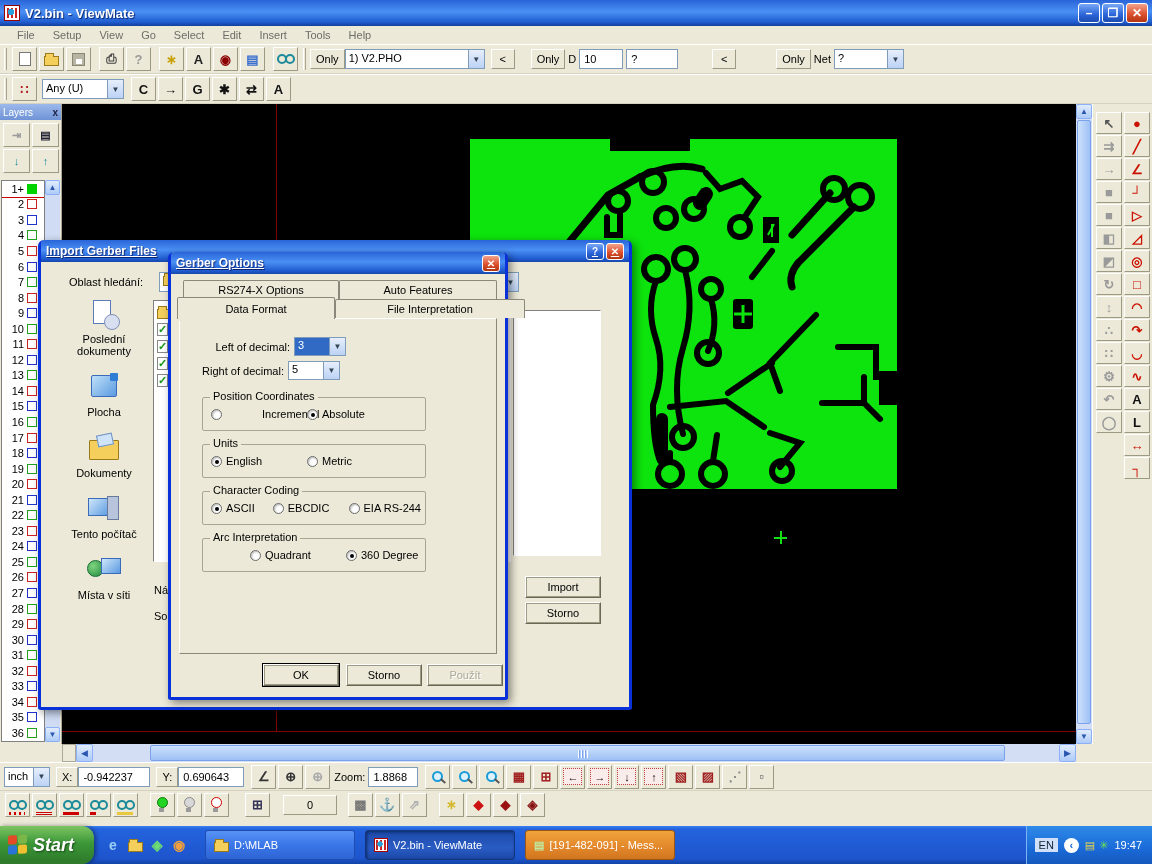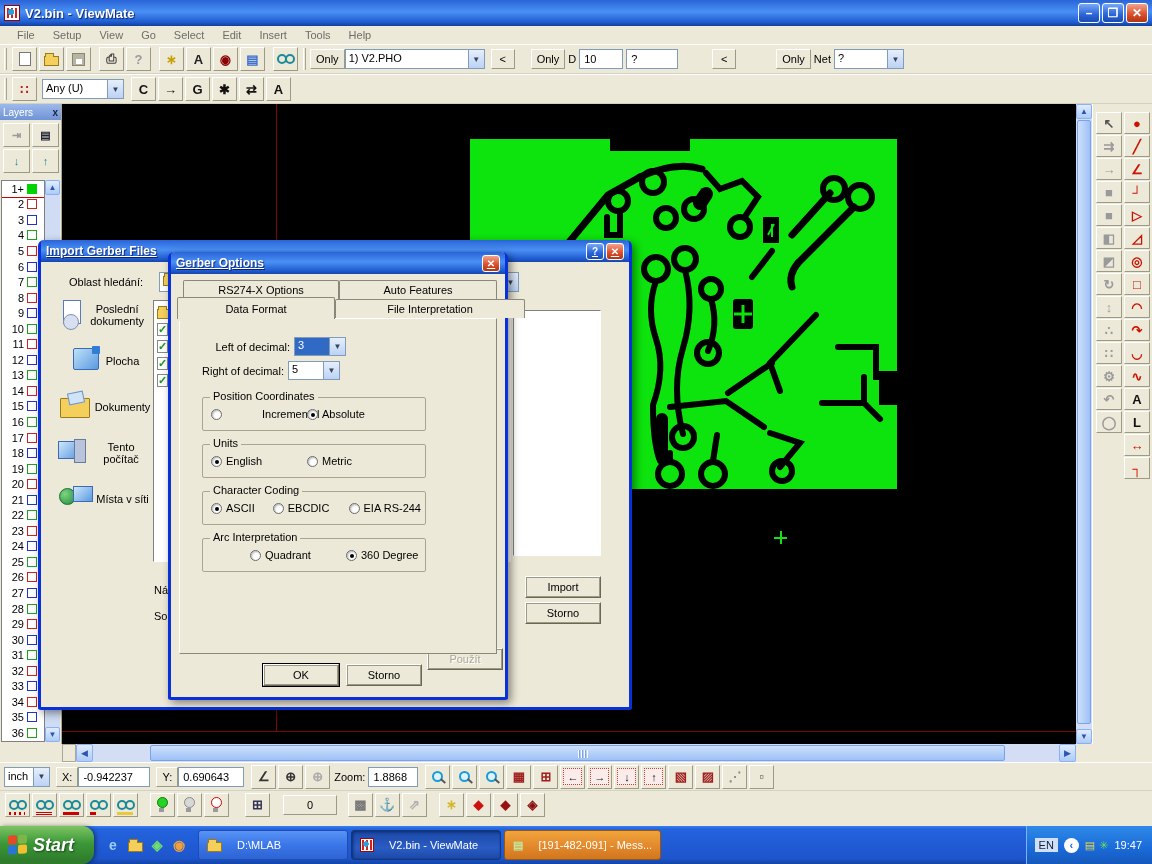--- a/index.html
+++ b/index.html
@@ -92,40 +92,40 @@
   
   .status{left:0;width:1152px;height:28px;background:#ece9d8;display:flex;align-items:center;border-top:1px solid #fff;}
   .s1{top:762px;} .s2{top:790px;border-top:1px solid #d6d2c2;}
   
   .taskbar{left:0;top:826px;width:1152px;height:38px;background:linear-gradient(180deg,#3a80f2 0%,#2363dd 8%,#1e55cd 85%,#1244a8 100%);display:flex;align-items:center;}
   .startbtn{height:38px;padding:0 20px 0 8px;background:linear-gradient(180deg,#7ec463 0%,#3c9838 45%,#2f7d2c 90%);border-radius:0 12px 12px 0;display:flex;align-items:center;gap:5px;color:#fff;font-style:italic;font-weight:bold;font-size:18px;text-shadow:1px 1px 2px #1a4a18;box-shadow:2px 0 4px rgba(0,0,0,.4);}
   .flag{width:20px;height:20px;display:grid;grid-template-columns:9px 9px;grid-template-rows:9px 9px;gap:1px;transform:skewY(-4deg);}
   .flag span{border-radius:2px;}
   .ql{display:flex;gap:4px;margin:0 10px;align-items:center;}
   .qlicon{width:18px;height:18px;display:flex;align-items:center;justify-content:center;font-weight:bold;font-size:14px;}
-  .task{height:30px;margin-right:3px;padding:0 8px;display:flex;align-items:center;gap:15px;color:#fff;font-size:11px;border-radius:3px;min-width:150px;max-width:160px;white-space:nowrap;overflow:hidden;}
+  .task{height:30px;margin-right:3px;padding:0 8px;display:flex;align-items:center;gap:5px;color:#fff;font-size:11px;border-radius:3px;min-width:150px;max-width:160px;white-space:nowrap;overflow:hidden;margin-left:7px;}
   .task.normal{background:linear-gradient(180deg,#5893f5,#3a76e8 50%,#2e64d4);border:1px solid #1e4cb0;}
   .task.active{background:linear-gradient(180deg,#1c49a8,#2a5cc4 60%,#1c49a8);border:1px solid #12367e;box-shadow:inset 1px 1px 3px #0c2a66;}
   .task.alert{background:linear-gradient(180deg,#f0a43c,#e2862a 60%,#d0761e);border:1px solid #9a5510;}
   .vm-ic{width:14px;height:14px;background:#fff;border:1px solid #a00;position:relative;}
   .vm-ic::before{content:'';position:absolute;inset:1px;background:radial-gradient(circle at 4px 4px,#2aa0d8 2.5px,transparent 3px),repeating-linear-gradient(90deg,#c22 0 2px,transparent 2px 4px);}
   .tray{margin-left:auto;height:38px;display:flex;align-items:center;gap:6px;padding:0 10px 0 8px;background:linear-gradient(180deg,#2e8ae8 0%,#1a6ad8 60%,#1558bc 100%);border-left:1px solid #7fb4f4;color:#fff;}
   .enbox{background:#cfe0f8;color:#123;padding:1px 4px;font-size:11px;}
   .chev{width:15px;height:15px;border-radius:50%;background:#fff;color:#1a6ad8;display:flex;align-items:center;justify-content:center;font-weight:bold;font-size:11px;}
   
   .xp-dlg{border:3px solid #0831d9;border-top:none;border-radius:6px 6px 3px 3px;background:#ece9d8;box-shadow:3px 3px 8px rgba(0,0,0,.45);}
   .xp-title{height:22px;border-radius:4px 4px 0 0;background:linear-gradient(180deg,#2964d8 0%,#4a90f4 45%,#1f5cd0 85%,#1747ab 100%);display:flex;align-items:center;padding:0 5px;color:#fff;font-weight:bold;font-size:12px;text-shadow:1px 1px 1px #0a2470;text-decoration:underline;}
   .xp-tbtns{margin-left:auto;display:flex;gap:2px;}
   .xp-tbtn{width:18px;height:17px;border-radius:3px;border:1px solid #fff;display:flex;align-items:center;justify-content:center;color:#fff;font-size:10px;font-weight:bold;background:linear-gradient(180deg,#77a7f5,#2a64d8 60%,#1b4cb0);text-shadow:none;}
   .xp-tbtn.close{background:linear-gradient(180deg,#f2a38b,#dc5230 55%,#b23410);}
   .import-dlg{left:38px;top:240px;width:594px;height:470px;z-index:10;}
   .gerber-dlg{left:168px;top:252px;width:340px;height:448px;z-index:20;}
   
   .places{position:absolute;left:16px;top:60px;width:94px;display:flex;flex-direction:column;align-items:center;gap:16px;}
-  .place{display:flex;flex-direction:row;align-items:center;gap:3px;text-align:center;}
+  .place{display:flex;flex-direction:column;align-items:center;gap:3px;text-align:center;}
   .place .pic{width:34px;height:30px;position:relative;}
   .recent-documents-icon::before{content:'';position:absolute;left:6px;top:0;width:16px;height:22px;background:#fff;border:1px solid #5a7ab8;}
   .recent-documents-icon::after{content:'';position:absolute;right:1px;bottom:0;width:14px;height:14px;border-radius:50%;background:#d8dff0;border:1px solid #8090b8;}
   .desktop-icon::before{content:'';position:absolute;left:4px;top:2px;width:24px;height:20px;background:linear-gradient(135deg,#bfe0f8,#5a9ae0);border:1px solid #3a6ab8;border-radius:2px;}
   .desktop-icon::after{content:'';position:absolute;right:3px;top:0;width:8px;height:8px;background:#2f7dd4;border-radius:1px;}
   .documents-icon::before{content:'';position:absolute;left:2px;top:6px;width:28px;height:18px;background:#f4cf5c;border:1px solid #9a7a1a;border-radius:1px;}
   .documents-icon::after{content:'';position:absolute;left:10px;top:0px;width:14px;height:10px;background:#cfe4f8;border:1px solid #7090c0;transform:rotate(-12deg);}
   .my-computer-icon::before{content:'';position:absolute;left:1px;top:3px;width:20px;height:16px;background:linear-gradient(135deg,#cfe6fa,#5a9ae0);border:1px solid #3a6ab8;}
   .my-computer-icon::after{content:'';position:absolute;right:2px;top:1px;width:10px;height:22px;background:#b8c4dc;border:1px solid #6a7a9a;}
   .network-places-icon::before{content:'';position:absolute;left:0;top:4px;width:15px;height:15px;border-radius:50%;background:radial-gradient(circle at 5px 5px,#7fd47f,#1f8a3f);border:1px solid #156a2f;}
@@ -820,14 +820,14 @@
             <span class="opt" style="width: auto;">
               <span class="radio on"></span>
               <span>360 Degree</span>
             </span>
           </div>
         </div>
       </div>
   </div>
   <div class="dlgbtn default" style="left:92px;top:412px">OK</div>
   <div class="dlgbtn" style="left:175px;top:412px">Storno</div>
-  <div class="dlgbtn disabled" style="left:256px;top:396px">Použít</div>
+  <div class="dlgbtn disabled" style="left:256px;top:412px">Použít</div>
 </div>
 
 </body></html>

